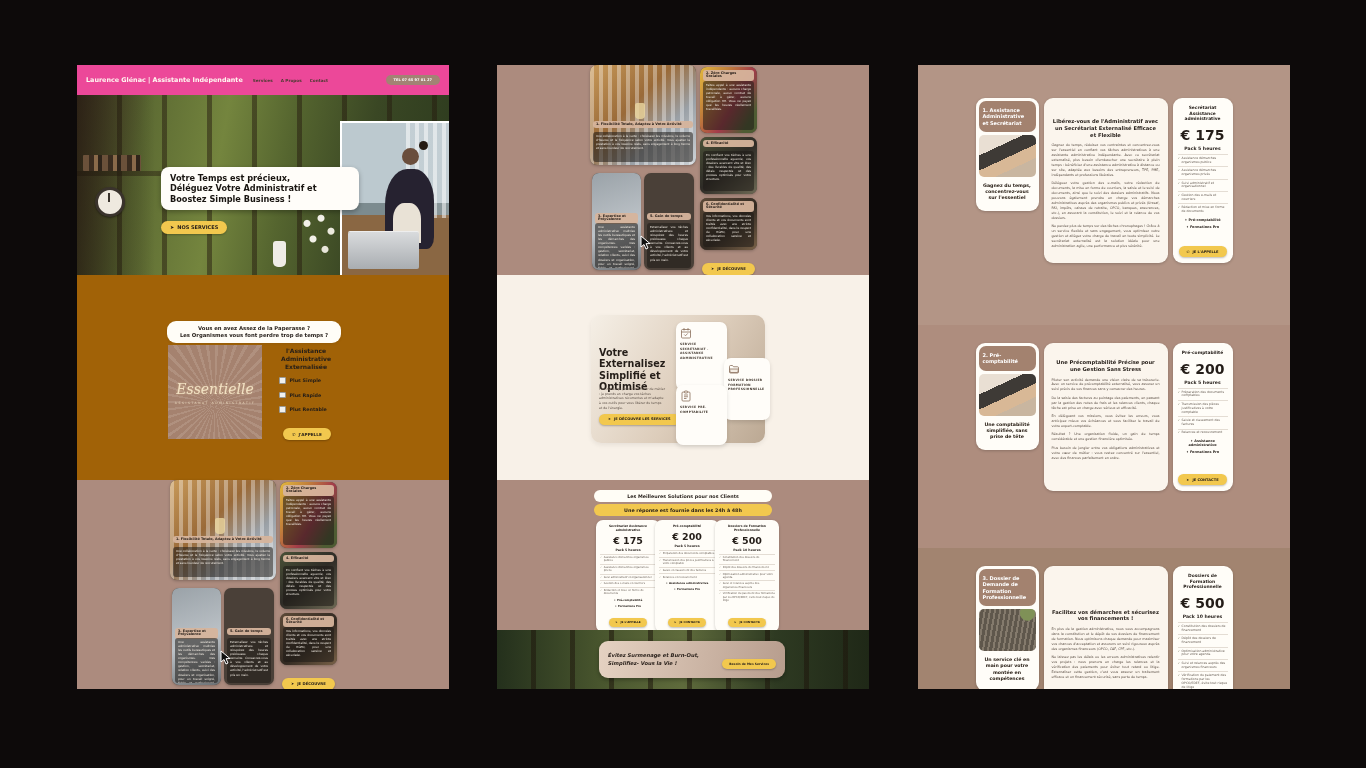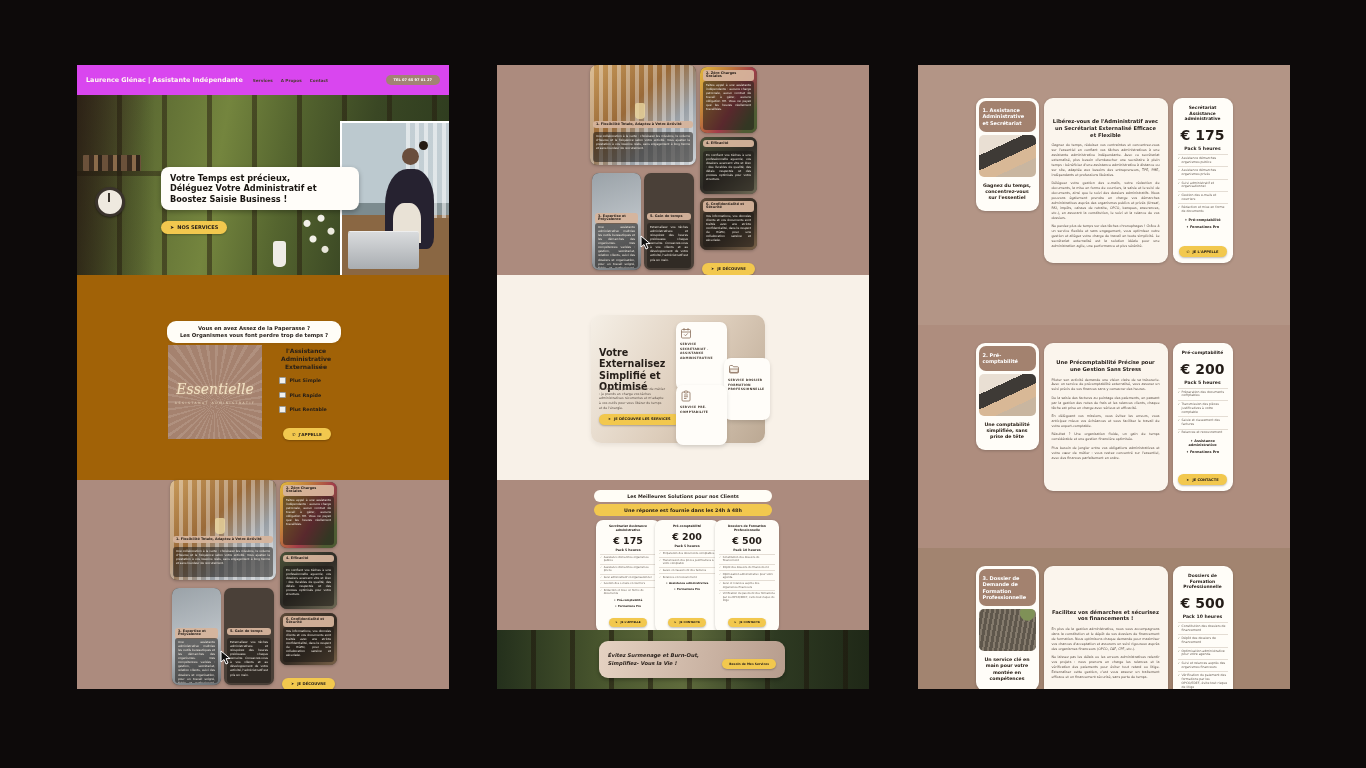--- a/index.html
+++ b/index.html
@@ -2,21 +2,21 @@
 <html><head>
 <meta charset="utf-8">
 <style>
   html,body{margin:0;padding:0;}
   body{width:1366px;height:768px;background:#0d0a0a;position:relative;overflow:hidden;
        font-family:"DejaVu Sans","Liberation Sans",sans-serif;color:#241d18;}
   .screen{position:absolute;top:65px;width:372px;height:624px;background:#f8f1e8;overflow:hidden;}
   #s1{left:77px;} #s2{left:497px;} #s3{left:918px;background:#b29384;}
 
   
-  .hd{height:30px;background:#d946ef;display:flex;align-items:center;padding:0 9px;}
+  .hd{height:30px;background:#ec4899;display:flex;align-items:center;padding:0 9px;}
   .brand{font-size:6.4px;font-weight:bold;color:#fffaf2;white-space:nowrap;}
   .nav{display:flex;gap:8px;margin-left:10px;}
   .nav span{font-size:4.2px;font-weight:bold;color:#4a3b31;cursor:pointer;}
   .tel{margin-left:auto;background:#a28374;color:#fff;font-size:3.6px;font-weight:bold;
        padding:3px 8px;border-radius:8px;white-space:nowrap;}
 
   
   .hero{height:180px;position:relative;overflow:hidden;
     background:
       repeating-linear-gradient(90deg,rgba(38,27,15,0) 0 40px,rgba(38,27,15,.5) 40px 45px),
@@ -205,21 +205,21 @@
     <div class="inset">
       <div class="curtain"></div>
       <div class="p-body"></div>
       <div class="p-bun"></div>
       <div class="p-head"></div>
       <div class="p-blouse"></div>
       <div class="laptop"></div>
     </div>
     <div class="hero-card">Votre Temps est précieux,
 Déléguez Votre Administratif et
-Boostez Saisie Business !</div>
+Boostez Simple Business !</div>
     <div class="hero-cta">
       <span class="pill">
           <i class="ico">➤</i>
           <span>NOS SERVICES</span>
         </span>
     </div>
   </div>
   <div class="intro">
     <div class="q-pill">Vous en avez Assez de la Paperasse ?
 Les Organismes vous font perdre trop de temps ?</div>

